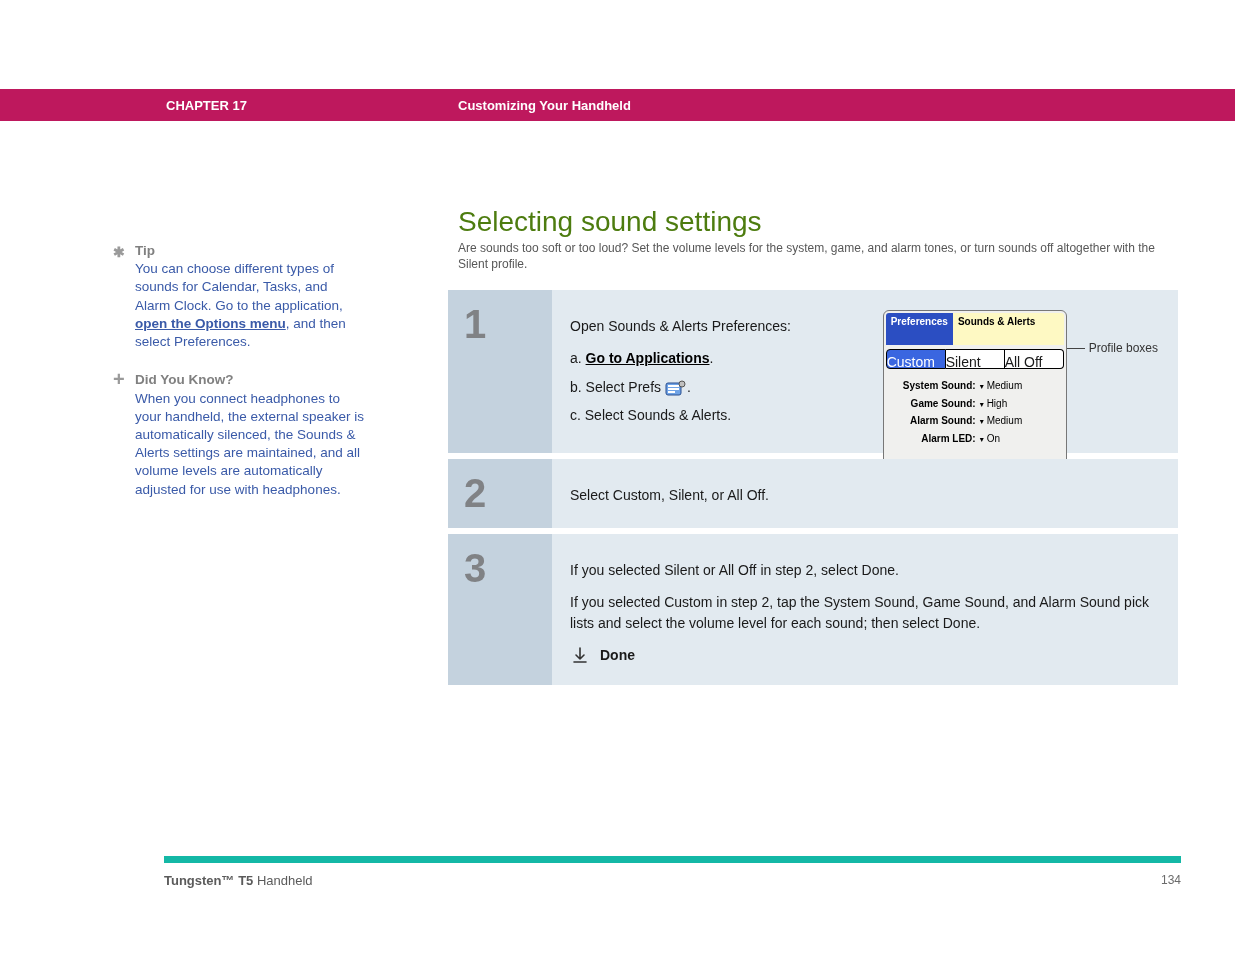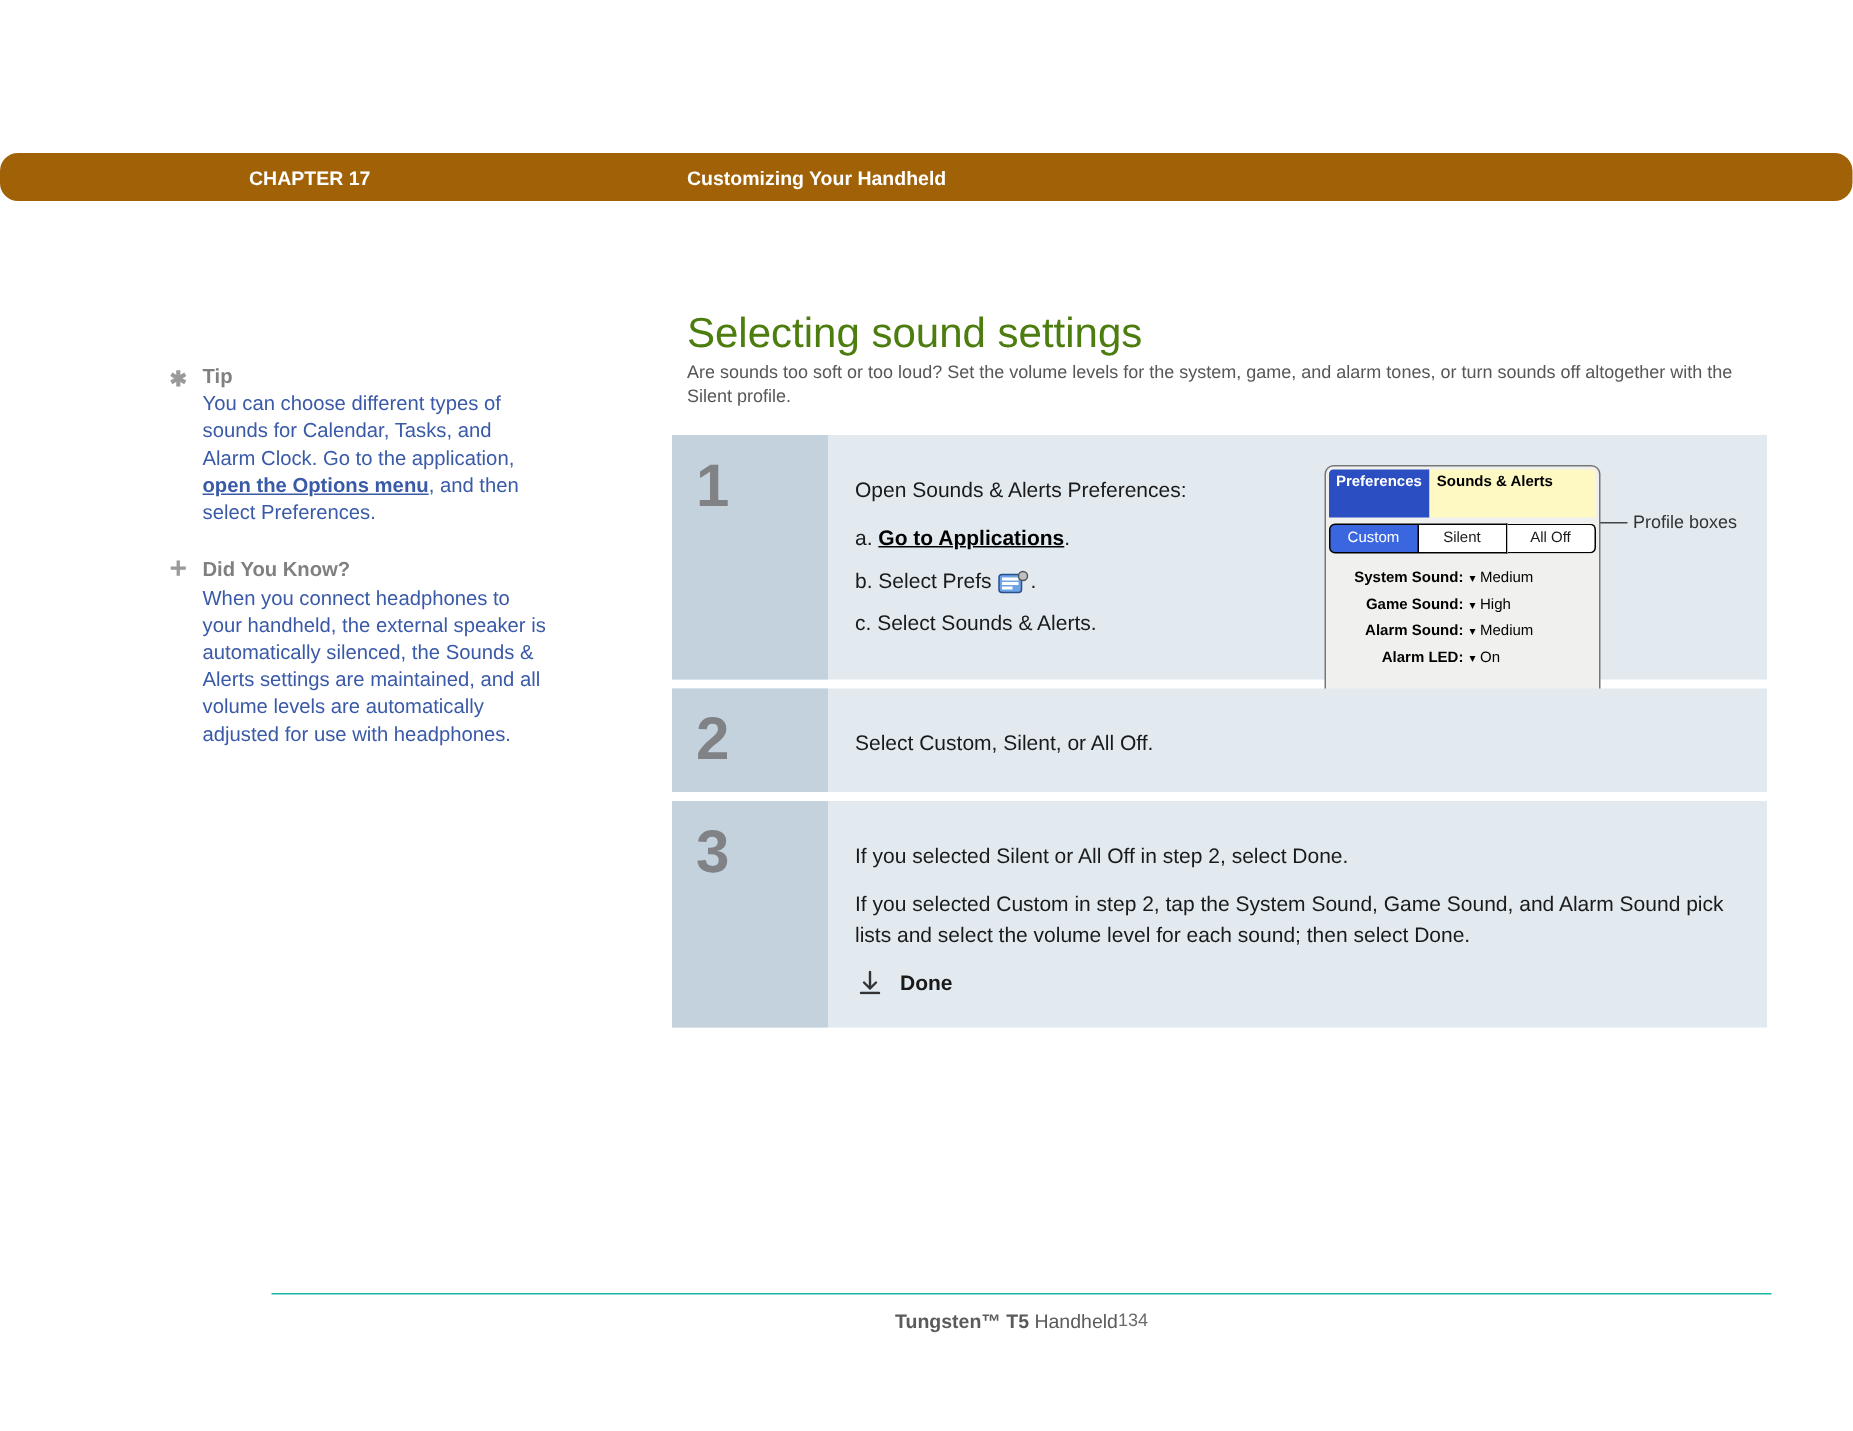--- a/index.html
+++ b/index.html
@@ -6,31 +6,30 @@
   body {
     font-family: Arial, Helvetica, sans-serif;
     width: 1235px;
     height: 954px;
     background: #fff;
     position: relative;
     overflow: hidden;
   }
   .header-bar {
     position: absolute;
-    top: 102px;
+    top: 89px;
     left: 0;
     width: 100%;
     height: 32px;
-    background: #a16207;
+    background: #be185d;
     color: #fff;
     display: flex;
     align-items: center;
     font-size: 13px;
     font-weight: bold;
-    border-radius: 12px;
   }
   .header-chapter { position: absolute; left: 166px; }
   .header-title   { position: absolute; left: 458px; }
   .content {
     position: absolute;
     top: 190px;
     left: 0;
     width: 100%;
   }
   .main-heading {
@@ -140,21 +139,21 @@
   .prefs-title-left {
     background: #2b4ec2; color: #fff; font-weight: bold;
     padding: 2px 5px; border-top-left-radius: 3px;
   }
   .prefs-title-right {
     flex:1; text-align: left; padding: 2px 5px; font-weight: bold; color:#000;
     background:#fef9c3; border-top-right-radius:3px;
   }
   .prefs-tabs { display: flex; height: 20px; margin-top:4px; }
   .prefs-tab {
-    flex: 1; text-align: center; border: 1px solid #000; font-size: 10px;
+    flex: 1; border: 1px solid #000; font-size: 14px;
     padding-top: 2px; background: #fff;
   }
   .prefs-tab:first-child { border-top-left-radius: 4px; border-bottom-left-radius: 4px; }
   .prefs-tab:last-child  { border-top-right-radius: 4px; border-bottom-right-radius: 4px; }
   .prefs-tab.active { background: #3a66e0; color: #fff; border-color:#000; }
   .prefs-tab + .prefs-tab { border-left: none; }
   .prefs-fields { margin-top: 10px; padding: 0 6px; color:#000;}
   .prefs-field-row { display: flex; font-size: 10px; margin-bottom: 3px; }
   .prefs-field-label { width: 88px; text-align: right; font-weight: bold; padding-right:4px;}
   .prefs-field-value::before { content:"▾"; font-size:8px; margin-right:3px; color:#000;}
@@ -175,27 +174,26 @@
     vertical-align: middle;
     position: relative;
   }
   .prefs-icon svg { width: 22px; height: 16px; }
   
   .footer {
     position: absolute;
     bottom: 66px;
     left: 164px;
     right: 54px;
-    border-top: 1px solid #14b8a6;
+    border-top: 7px solid #14b8a6;
     padding-top: 10px;
     display: flex;
-    justify-content: center;
+    justify-content: space-between;
     font-size: 13px;
     color: #5b5b5b;
-    margin-left: 17px;
   }
   .footer-left { }
   .footer-left b { font-weight: bold; }
   .footer-page { font-size: 12px; color: #6b6b6b; }
 </style>
 </head>
 <body>
 
 <div class="header-bar">
   <span class="header-chapter">CHAPTER 17</span>

